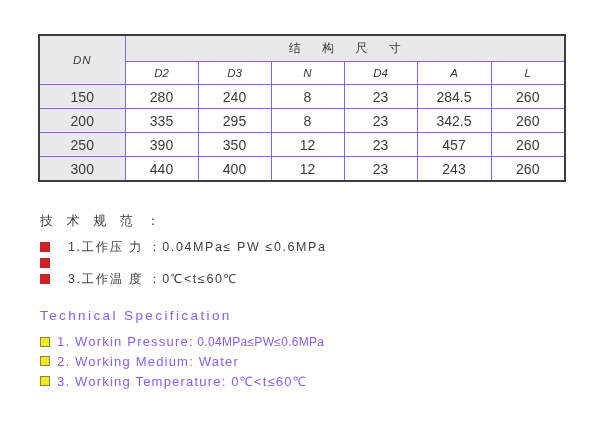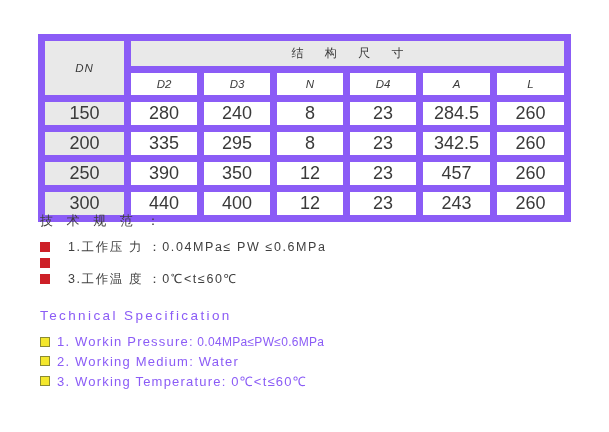--- a/index.html
+++ b/index.html
@@ -20,21 +20,21 @@
   table.dim-table {
     position: absolute;
     left: 38px;
     top: 34px;
     border-collapse: collapse;
     table-layout: fixed;
     border: 2px solid #3d3d3d;
   }
   .dim-table th,
   .dim-table td {
-    border: 7px solid #8b5cf6;
+    border: 1px solid #8b5cf6;
     text-align: center;
     vertical-align: middle;
     color: #3a3a3a;
     font-weight: normal;
     padding: 0;
     overflow: hidden;
   }
   .dim-table .group-h {
     height: 25px;
     background: #e9e9e9;
@@ -50,21 +50,21 @@
   }
   .dim-table .col-h {
     height: 22px;
     background: #ffffff;
     font-style: italic;
     font-size: 11.5px;
   }
   .dim-table tbody td {
     height: 23px;
     background: #ffffff;
-    font-size: 18px;
+    font-size: 14px;
   }
   .dim-table tbody td.dn-cell {
     background: #e9e9e9;
   }
 
   
   .cn-block {
     position: absolute;
     left: 40px;
     top: 212px;

